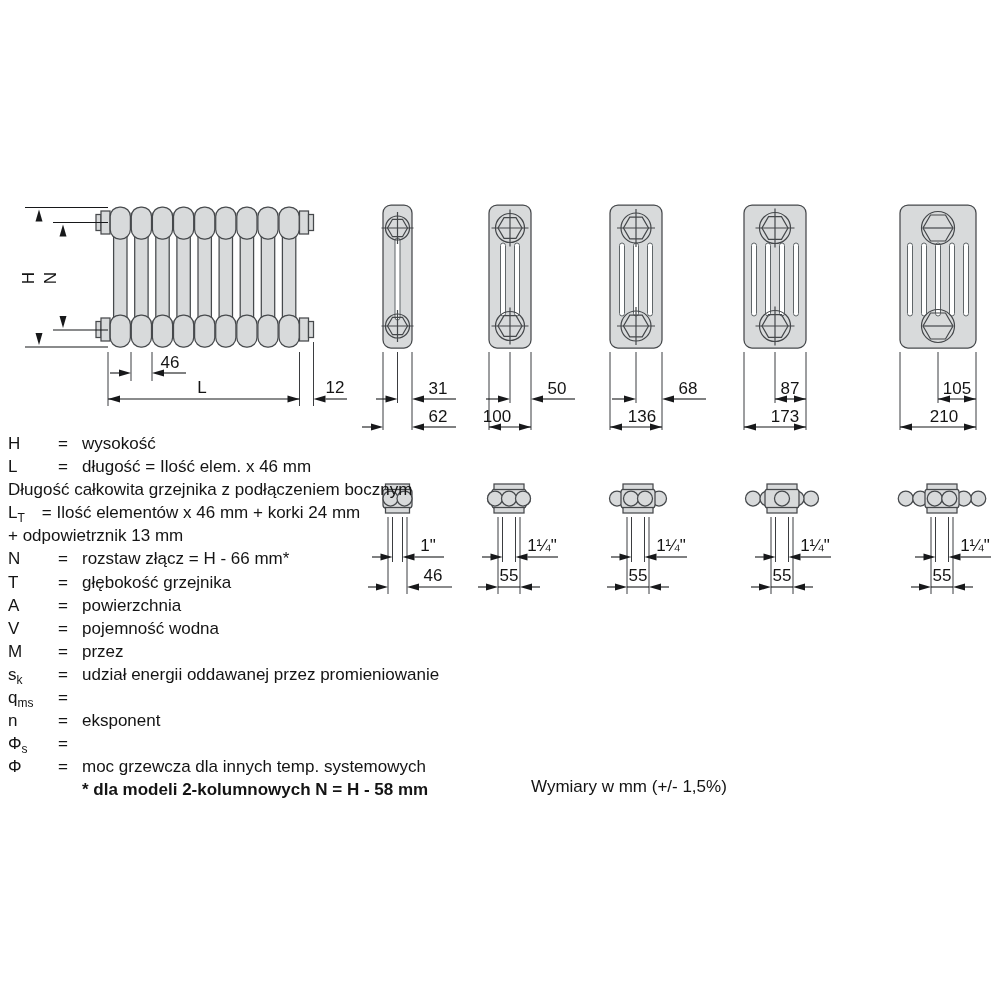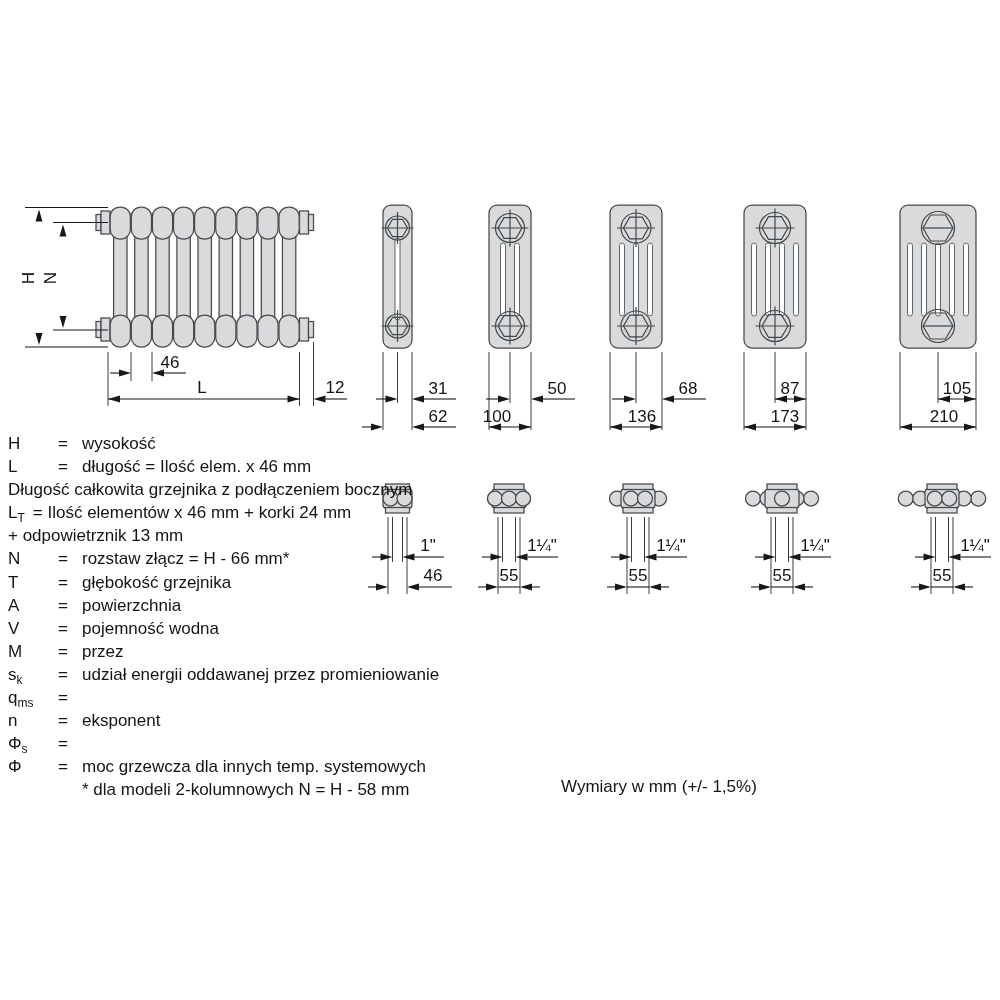--- a/index.html
+++ b/index.html
@@ -15,24 +15,24 @@
   .ar   {fill:#17181a;stroke:none;}
   text.dim{font:17px "Liberation Sans",sans-serif;fill:#141414;text-anchor:middle;}
 
   
   .legend{position:absolute;left:8px;top:432px;width:560px;
           font:17px/23.1px "Liberation Sans",sans-serif;color:#141414;}
   .lrow{display:flex;height:23.1px;white-space:nowrap;}
   .lsym{width:50px;flex:0 0 auto;}
   .leq{width:24px;flex:0 0 auto;}
   .para{display:block;height:23.1px;white-space:nowrap;}
-  .inline-sym{margin-right:8px;}
-  .lnote{padding-left:74px;}
+  .inline-sym{margin-right:17px;}
+  .lnote{padding-left:74px;font-weight:bold;}
   sub{font-size:12px;line-height:0;}
-  .note{position:absolute;left:561px;top:777px;font:17px "Liberation Sans",sans-serif;color:#141414;white-space:nowrap;}
+  .note{position:absolute;left:531px;top:777px;font:17px "Liberation Sans",sans-serif;color:#141414;white-space:nowrap;}
 </style>
 </head>
 <body>
 
 <div class="canvas">
 
 <svg class="drawing" width="1000" height="1000" viewBox="0 0 1000 1000">
 
   <g>
 

